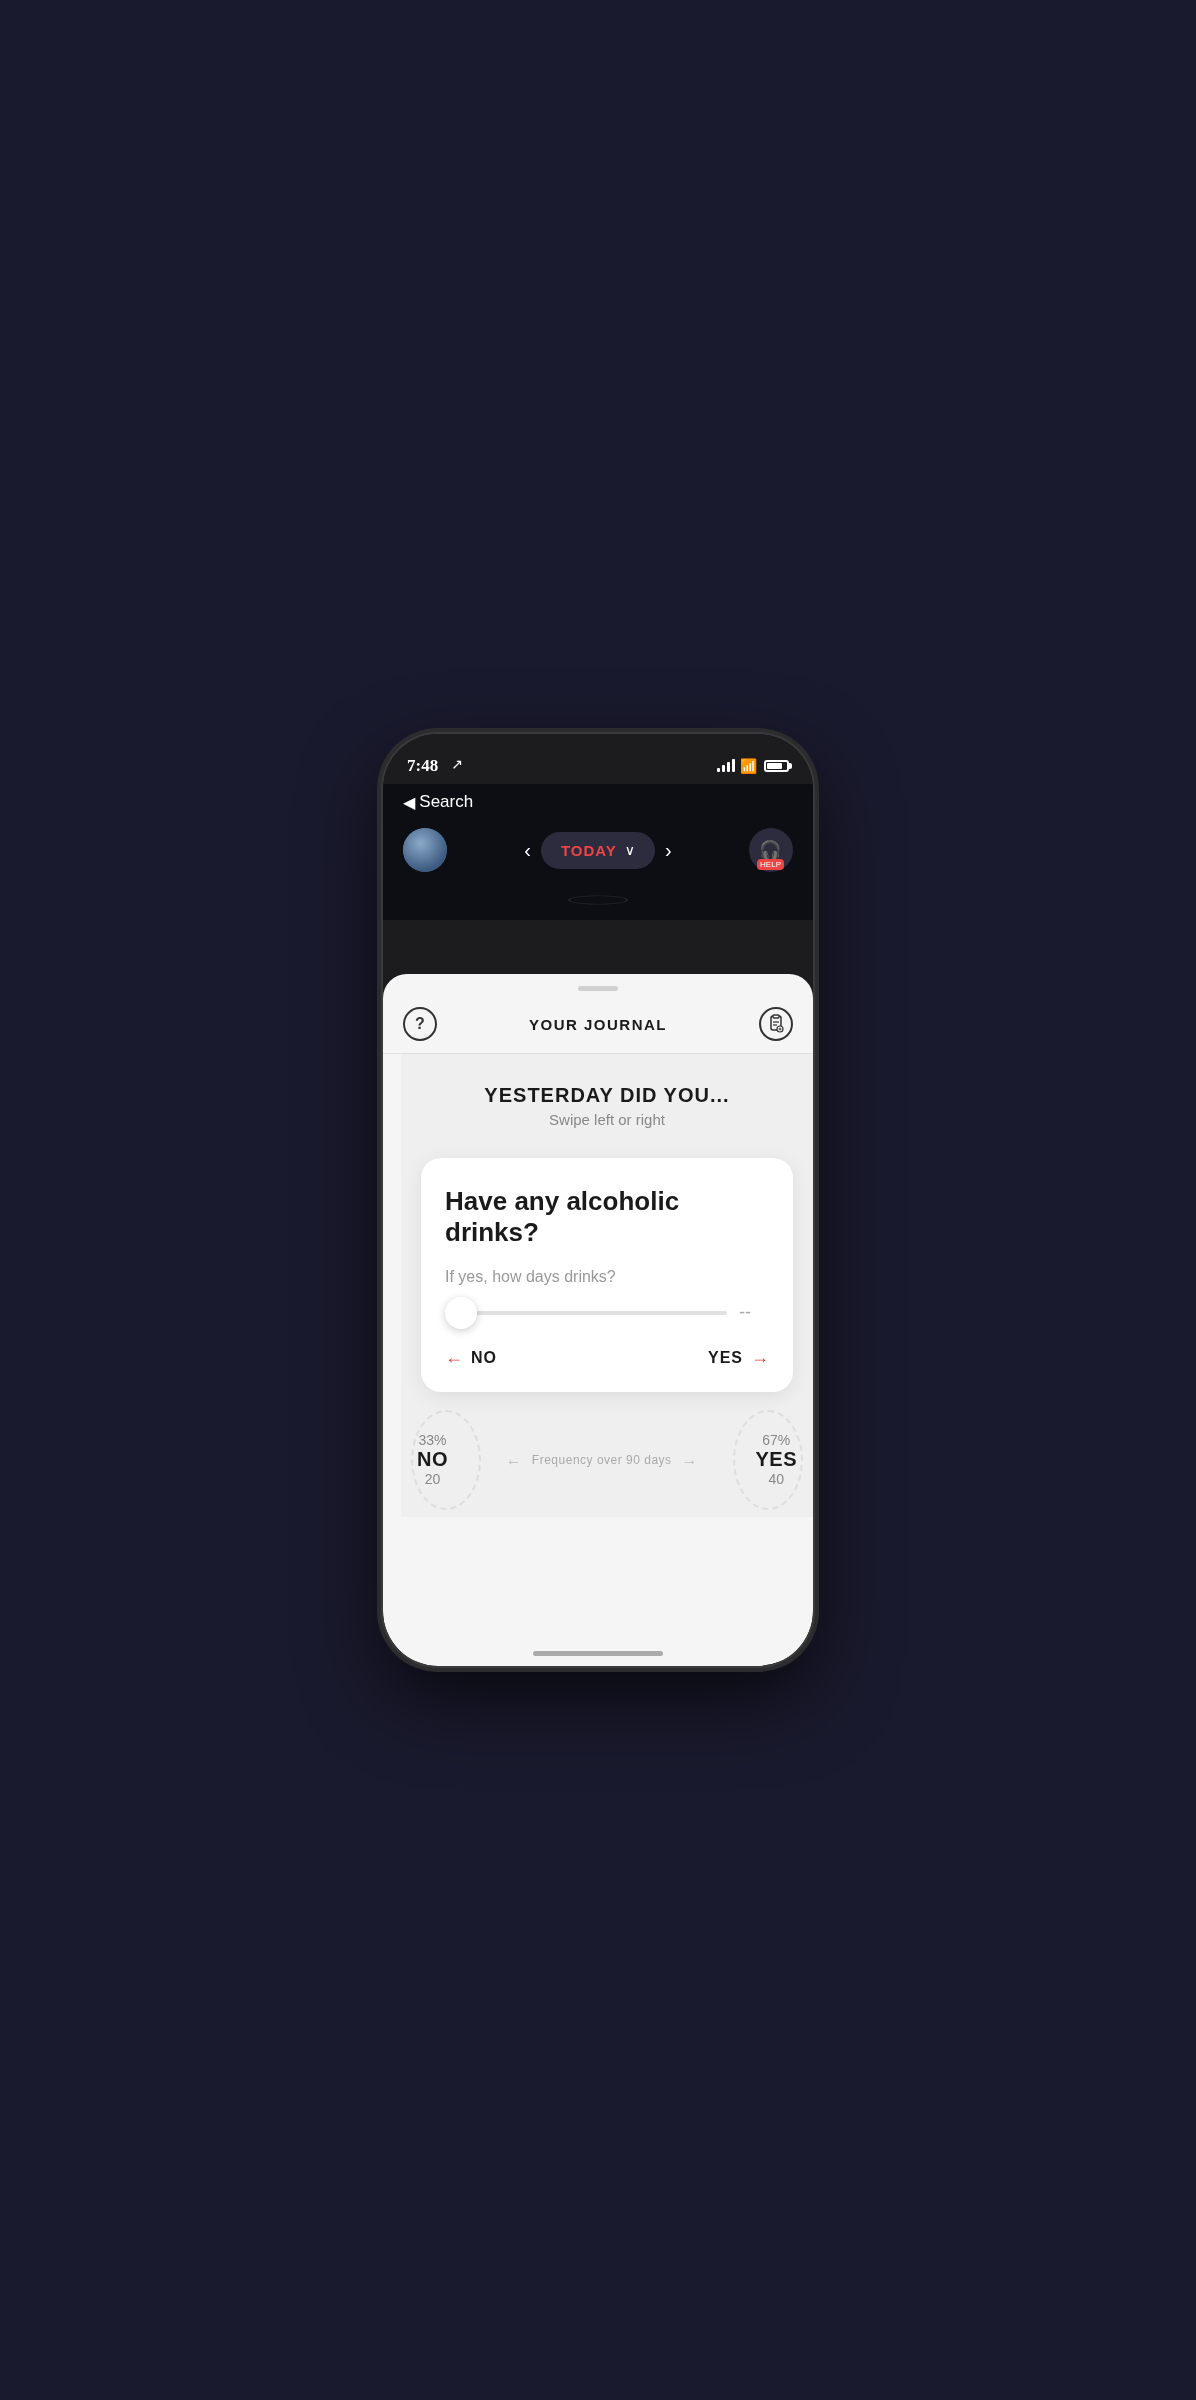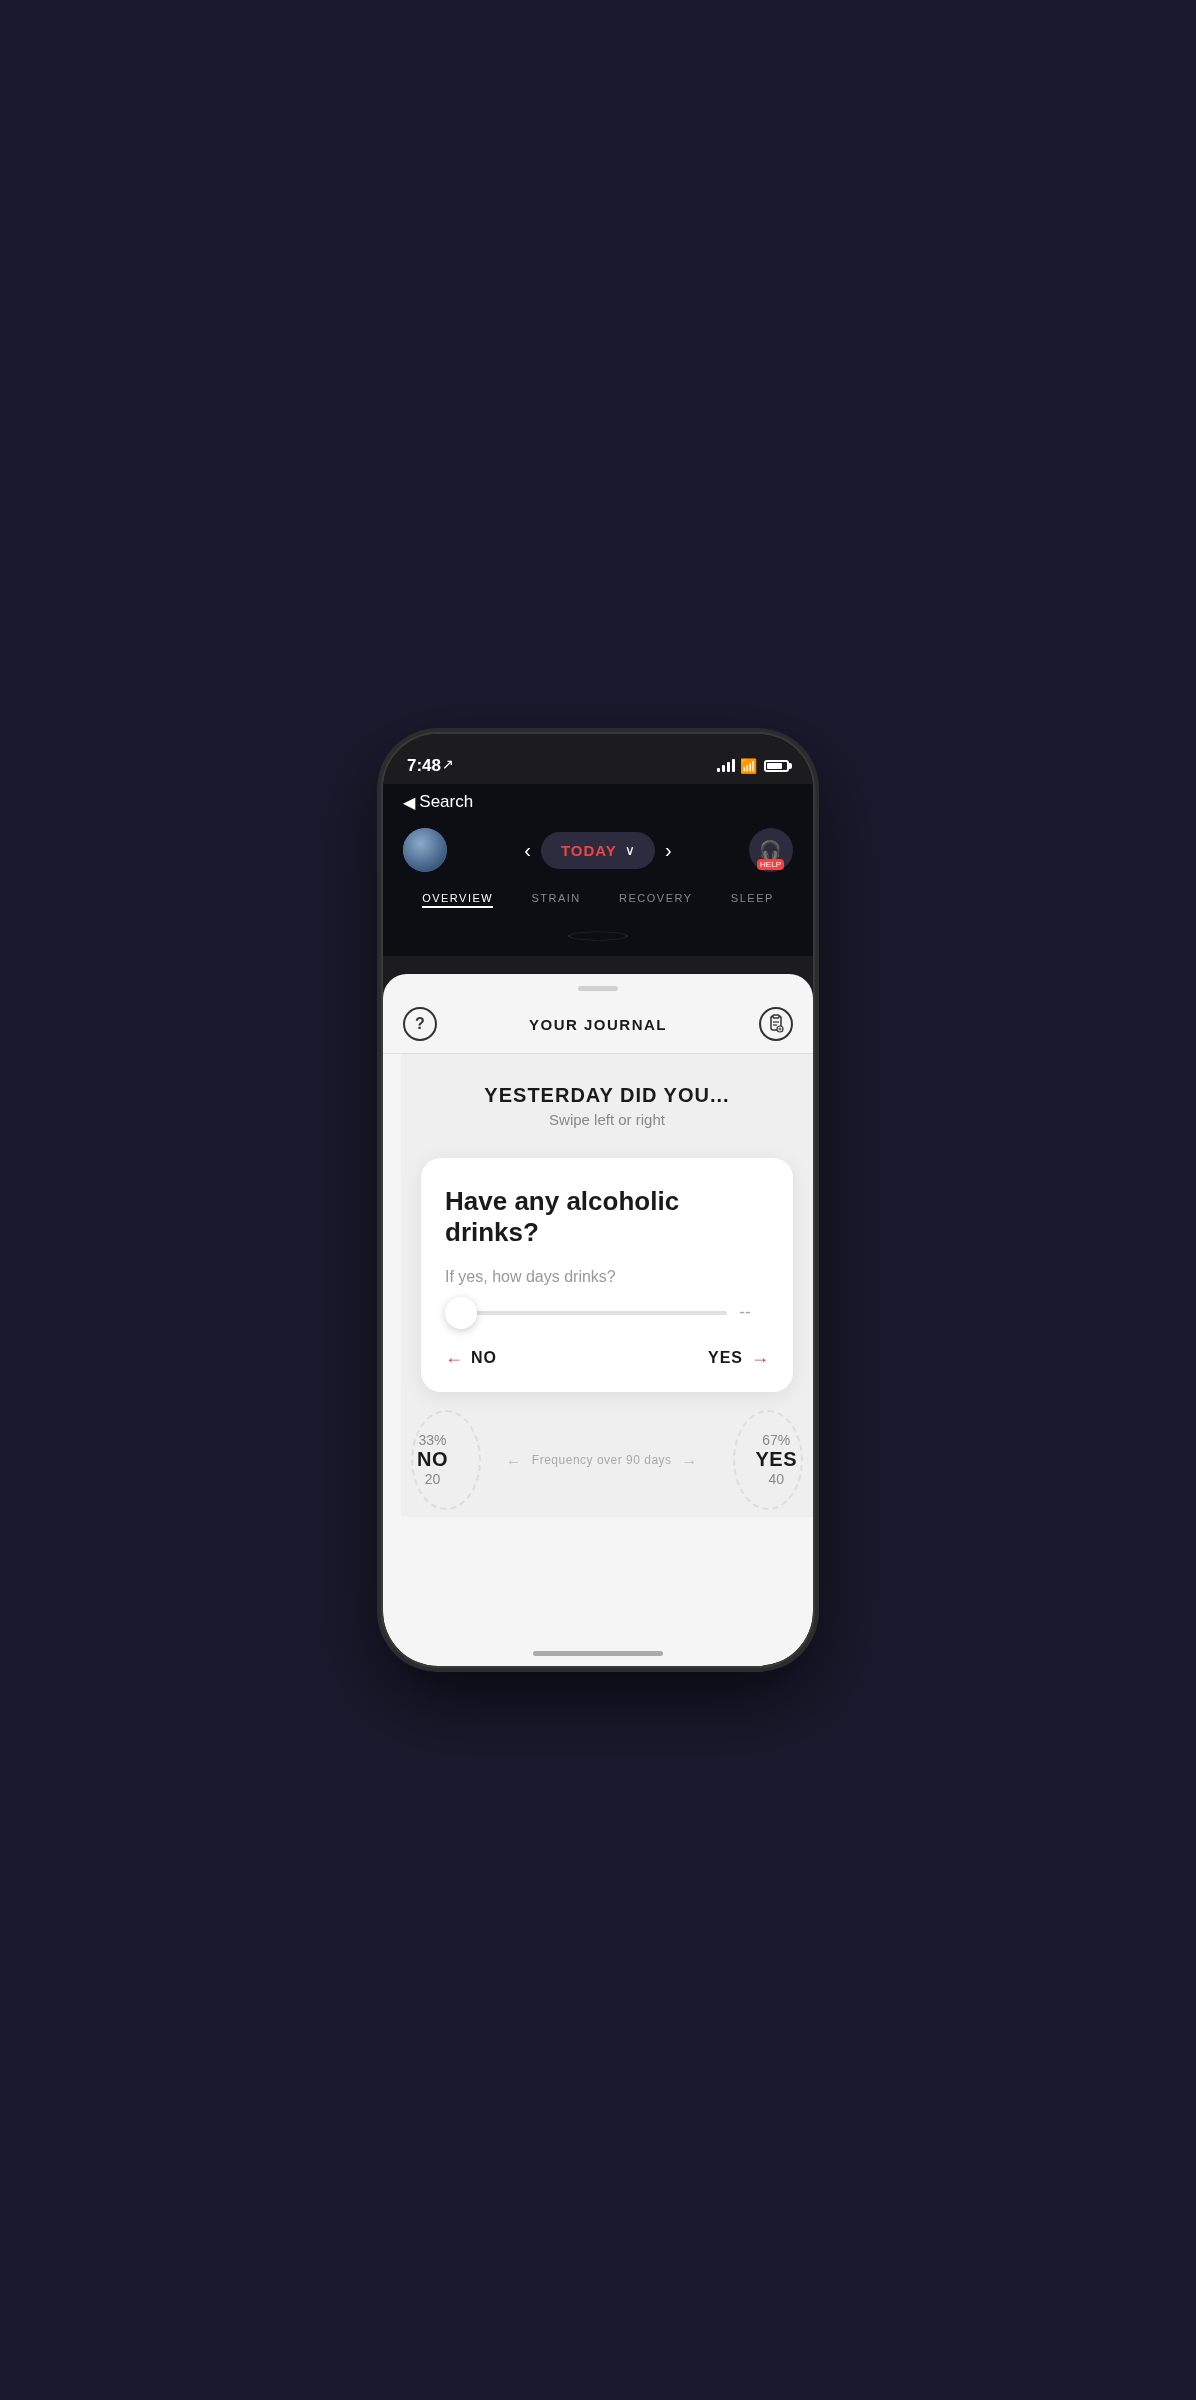--- a/index.html
+++ b/index.html
@@ -521,21 +521,21 @@
 </head>
 <body>
 
 <div class="phone-frame">
 
   <div class="screen">
 
     <div class="dynamic-island"></div>
 
     <div class="status-bar">
-      <div style="display:flex; align-items:flex-start; gap:1px;">
+      <div style="display:flex; align-items:flex-start; gap:13px;font-family:Liberation Serif, serif;">
         <span class="status-time">7:48</span>
         <span style="color:white; font-size:14px;">↗</span>
       </div>
       <div class="status-icons">
         <div class="signal-bars">
           <div class="signal-bar" style="height:4px;"></div>
           <div class="signal-bar" style="height:7px;"></div>
           <div class="signal-bar" style="height:10px;"></div>
           <div class="signal-bar" style="height:13px;"></div>
         </div>
@@ -566,26 +566,20 @@
           </div>
           <span class="nav-arrow">›</span>
         </div>
 
         <div class="help-btn">
           <span class="help-icon">🎧</span>
           <span class="help-badge">HELP</span>
         </div>
       </div>
 
-      <div class="tab-nav">
-        <span class="tab-item active">OVERVIEW</span>
-        <span class="tab-item">STRAIN</span>
-        <span class="tab-item">RECOVERY</span>
-        <span class="tab-item">SLEEP</span>
-      </div>
 
       <div class="bg-visual">
         <div class="circle-hint"></div>
       </div>
     </div>
 
     <div class="modal-sheet">
       <div class="sheet-handle"></div>
 
       <div class="sheet-header">

